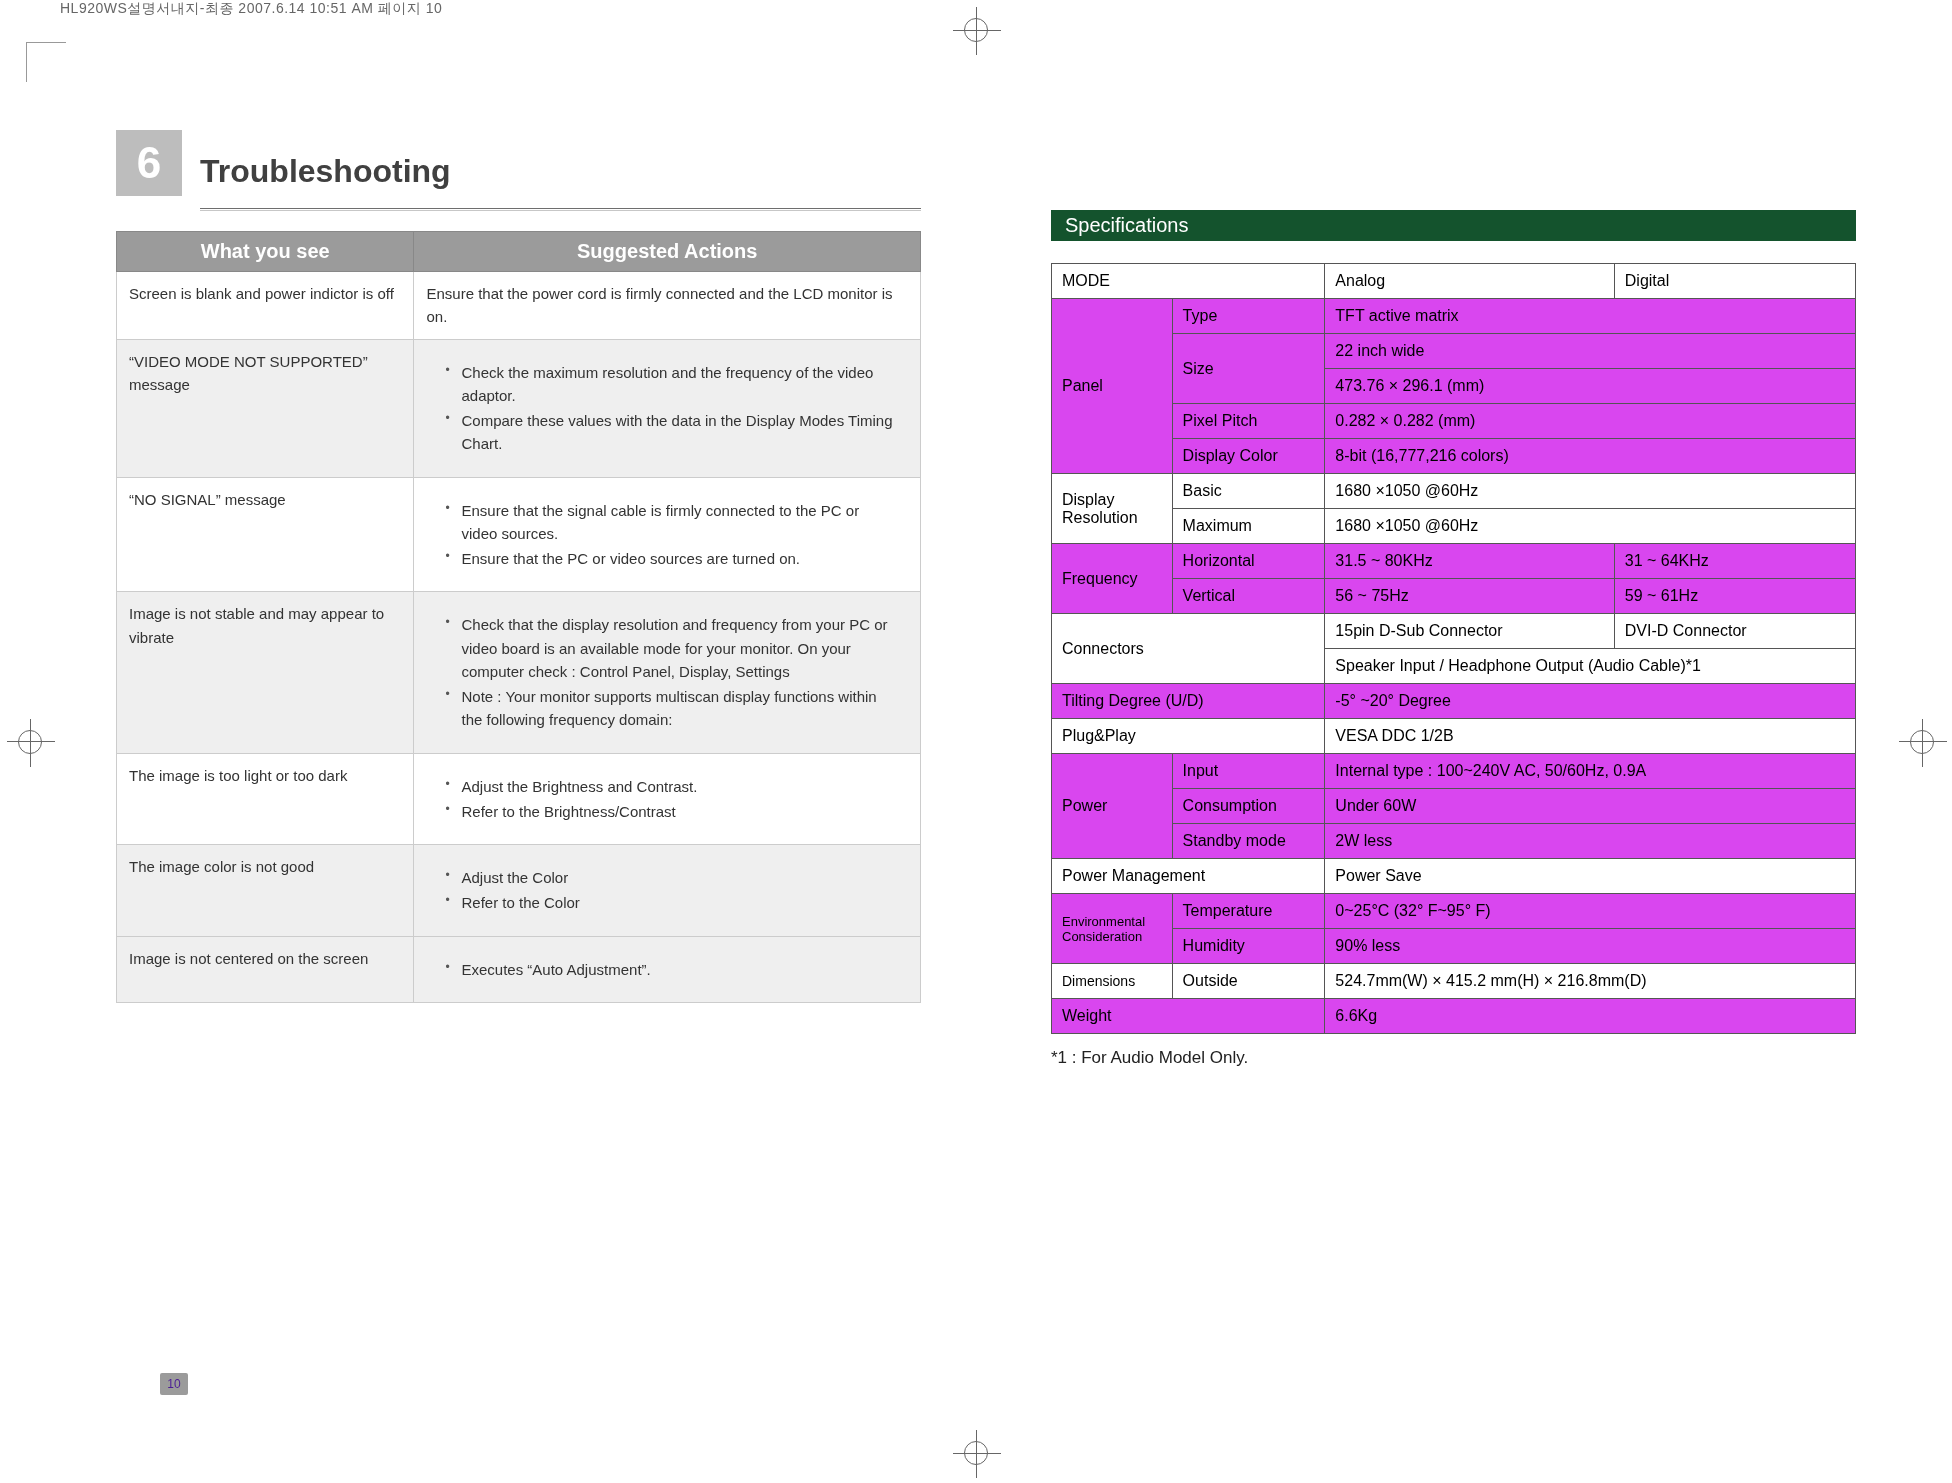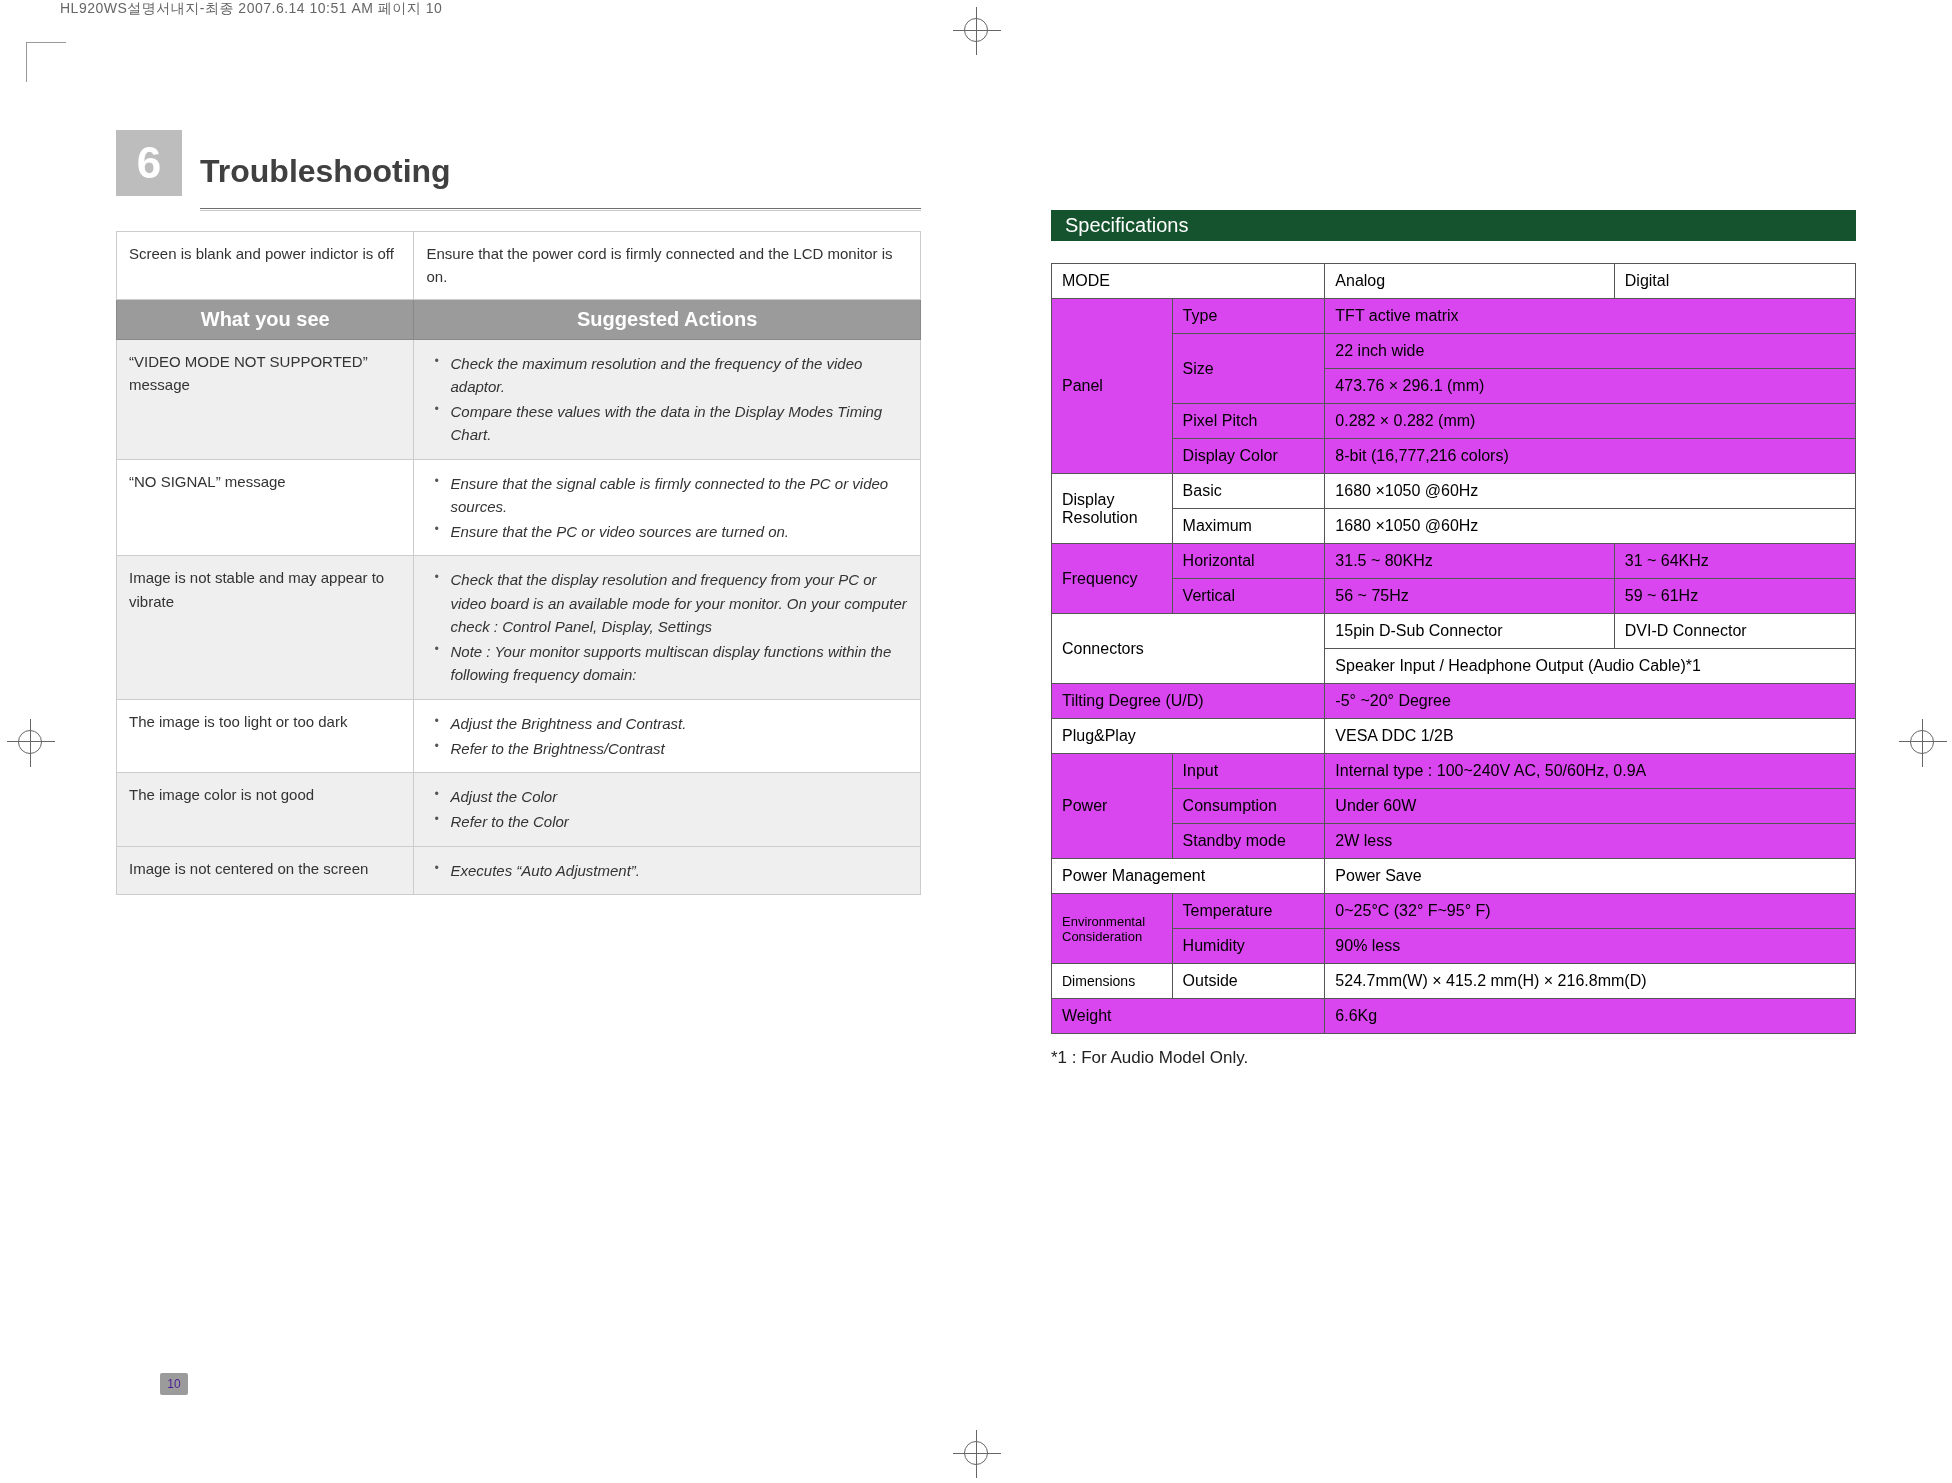--- a/index.html
+++ b/index.html
@@ -109,21 +109,21 @@
   }
   .tblTrouble td {
     border:1px solid #ccc;
     padding:10px 12px;
     vertical-align:top;
     font-size:15px;
     line-height:1.55;
     color:#333;
   }
   .tblTrouble tr.alt td { background:#efefef; }
-  .tblTrouble ul { margin:0; padding-left:14px; list-style:none;font-style:italic; }
+  .tblTrouble ul { margin:11px; padding-left:14px; list-style:none; }
   .tblTrouble ul li { position:relative; padding-left:10px; margin:2px 0;}
   .tblTrouble ul li::before { content:"•"; position:absolute; left:-6px; font-size:12px; color:#555;}
   .note { padding-left:4px; }
 
   .page-num {
     position:absolute;
     bottom:88px; left:160px;
     width:28px; height:22px;
     background:#9b9b9b;
     color:#4c1d95;
@@ -182,27 +182,27 @@
     </div>
     <div class="sec-rule"></div>
 
     <table class="tblTrouble">
       <colgroup>
           <col class="c1">
           <col class="c2">
         </colgroup>
       <tbody>
           <tr>
+        <th>What you see</th>
+        <th>Suggested Actions</th>
+      </tr>
+
+      <tr>
         <td>Screen is blank and power indictor is off</td>
         <td>Ensure that the power cord is firmly connected and the LCD monitor is on.</td>
-      </tr>
-
-      <tr>
-        <th>What you see</th>
-        <th>Suggested Actions</th>
       </tr>
 
       <tr class="alt">
         <td>“VIDEO MODE NOT SUPPORTED” message</td>
         <td>
           <ul>
             <li>Check the maximum resolution and the frequency of the video adaptor.</li>
             <li>Compare these values with the data in the Display Modes Timing Chart.</li>
           </ul>
         </td>

